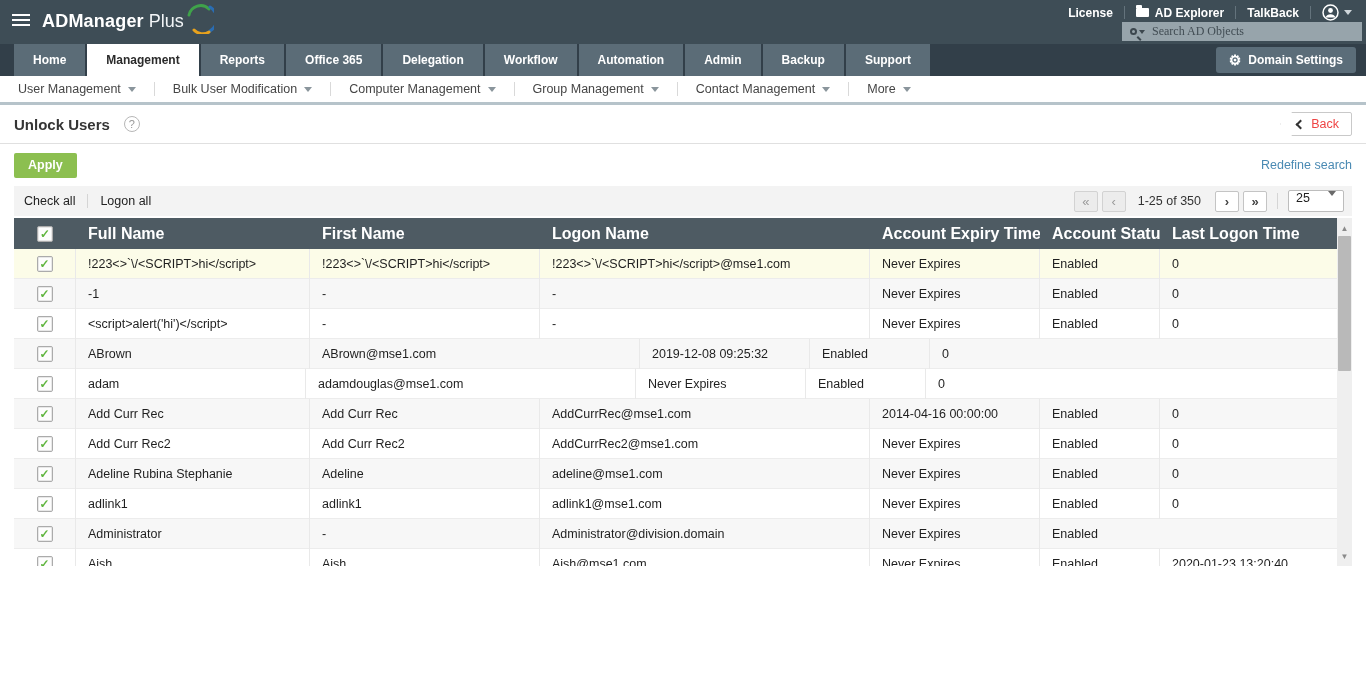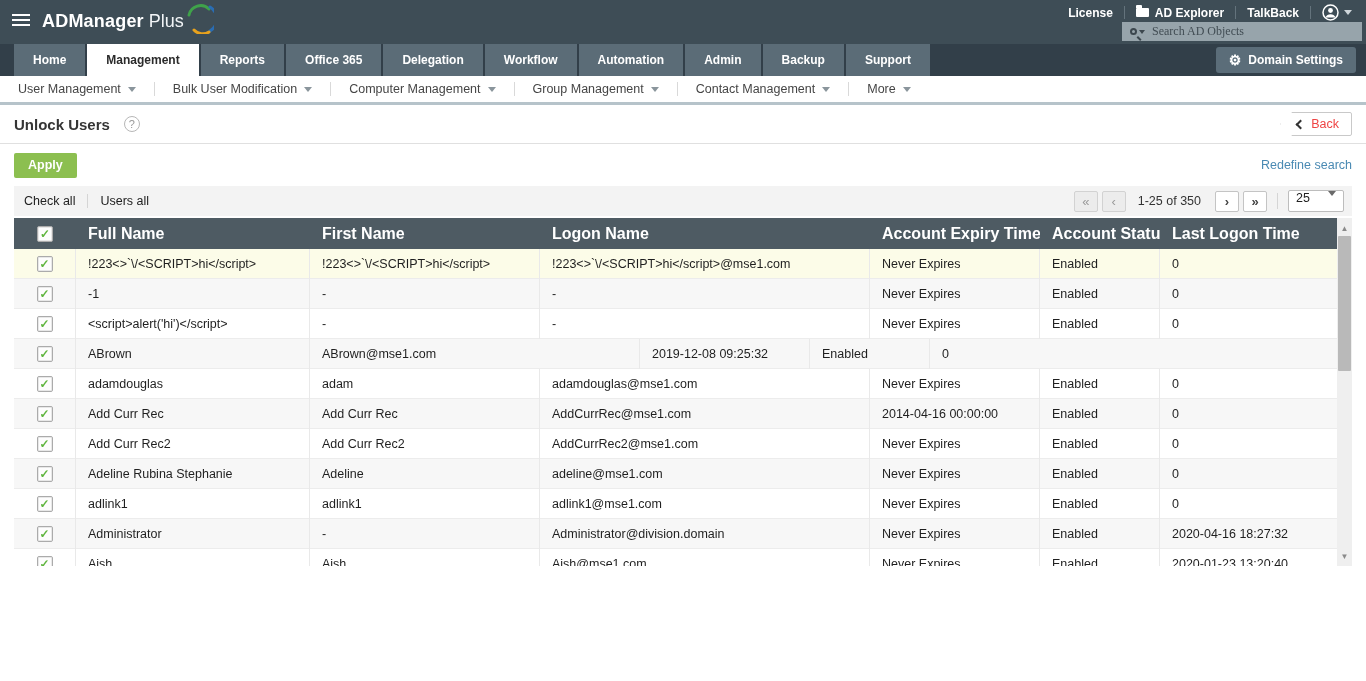--- a/index.html
+++ b/index.html
@@ -244,21 +244,21 @@
 <div class="title-divider"></div>
 
 <div class="action-row">
   <button class="apply-btn">Apply</button>
   <span class="redefine">Redefine search</span>
 </div>
 
 <div class="toolbar">
   <span class="txtlink">Check all</span>
   <span class="sep"></span>
-  <span class="txtlink">Users all</span>
+  <span class="txtlink">Logon all</span>
   <div class="pager">
     <span class="pg-btn">«</span>
     <span class="pg-btn">‹</span>
     <span class="pg-range">1-25 of 350</span>
     <span class="pg-btn on">›</span>
     <span class="pg-btn on">»</span>
     <span class="pg-sep"></span>
     <span class="pg-select">
       <span>25</span>
       <span class="caret-down"></span>
@@ -322,21 +322,20 @@
         <div class="td c1">ABrown</div>
           <div class="td c3">ABrown@mse1.com</div>
           <div class="td c4">2019-12-08 09:25:32</div>
           <div class="td c5">Enabled</div>
           <div class="td c6">0</div>
         </div>
         <div class="trow">
           <div class="cbcell c0">
             <span class="cb">✓</span>
           </div>
-        <div class="td c1">adamdouglas</div>
           <div class="td c2">adam</div>
           <div class="td c3">adamdouglas@mse1.com</div>
           <div class="td c4">Never Expires</div>
           <div class="td c5">Enabled</div>
           <div class="td c6">0</div>
         </div>
         <div class="trow alt">
           <div class="cbcell c0">
             <span class="cb">✓</span>
           </div>
@@ -382,21 +381,20 @@
         </div>
         <div class="trow alt">
           <div class="cbcell c0">
             <span class="cb">✓</span>
           </div>
         <div class="td c1">Administrator</div>
           <div class="td c2">-</div>
           <div class="td c3">Administrator@division.domain</div>
           <div class="td c4">Never Expires</div>
           <div class="td c5">Enabled</div>
-          <div class="td c6">2020-04-16 18:27:32</div>
         </div>
         <div class="trow">
           <div class="cbcell c0">
             <span class="cb">✓</span>
           </div>
         <div class="td c1">Aish</div>
           <div class="td c2">Aish</div>
           <div class="td c3">Aish@mse1.com</div>
           <div class="td c4">Never Expires</div>
           <div class="td c5">Enabled</div>

